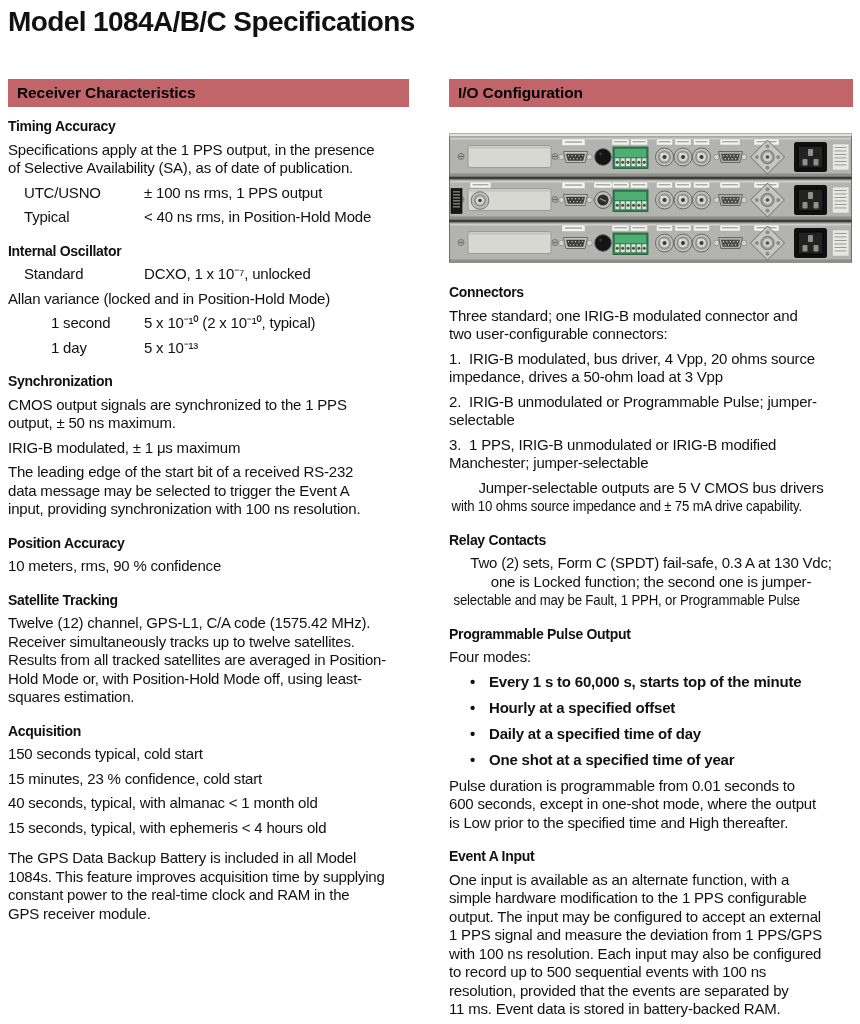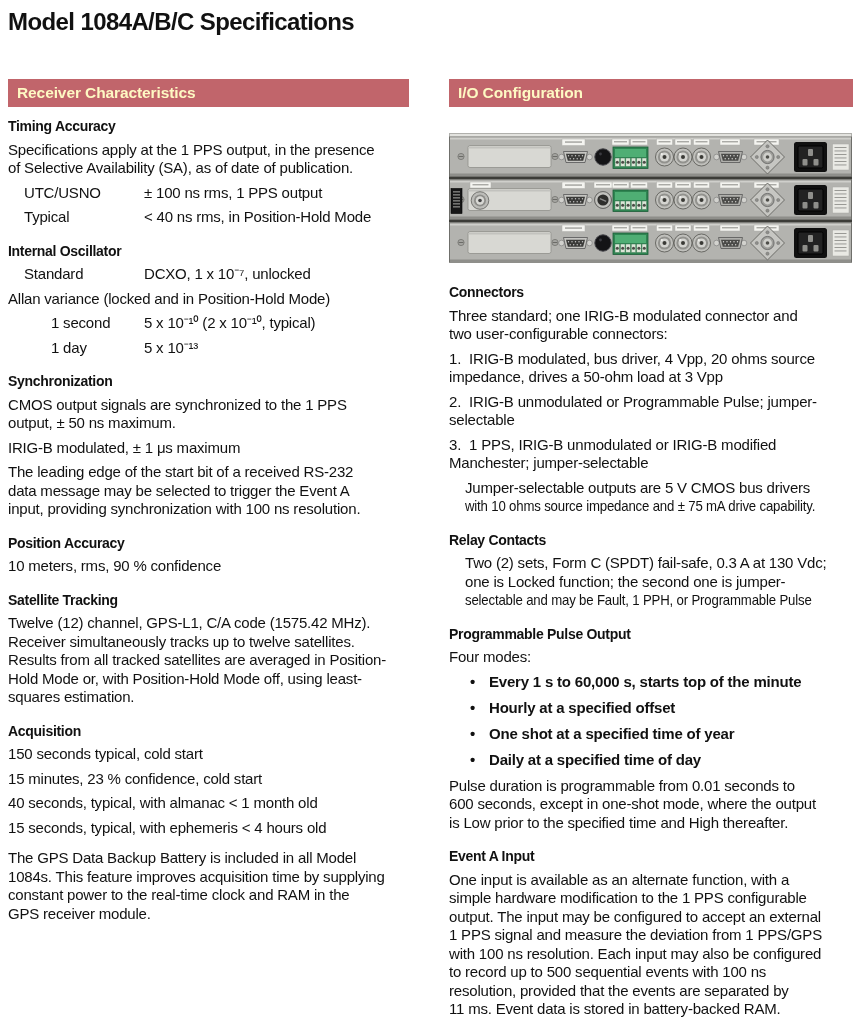--- a/index.html
+++ b/index.html
@@ -2,31 +2,31 @@
 <html><head>
 <meta charset="utf-8">
 <style>
   html,body{margin:0;padding:0;background:#fff;}
   body{
     width:860px;height:1024px;overflow:hidden;
     font-family:"Liberation Sans",sans-serif;
     font-size:15px;line-height:18.5px;letter-spacing:-0.2px;color:#111;
   }
   .page{padding:8px 7px 0 8px;}
-  h1{font-size:24px;line-height:28px;margin:0;letter-spacing:-0.6px;font-weight:bold;}
+  h1{font-size:28px;line-height:28px;margin:0;letter-spacing:-0.6px;font-weight:bold;}
   .columns{display:flex;margin-top:43px;}
   .col-left{width:401px;margin-right:40px;flex:none;}
   .col-right{width:404px;flex:none;}
-  .bar{background:#c1656b;height:28px;line-height:28px;color:#fef9c3;
+  .bar{background:#c1656b;height:28px;line-height:28px;color:#000000;
        font-weight:bold;font-size:15.5px;padding-left:9px;letter-spacing:-0.1px;}
   h3{font-size:14px;line-height:18.5px;font-weight:bold;margin:15px 0 5px;letter-spacing:-0.3px;}
   h3.first{margin-top:10px;}
   h3.after-photo{margin-top:20px;}
   .sp{margin:0 0 6px;white-space:pre;}
-  .para{margin:0 16px 6px;}
+  .para{margin:0 0 6px;text-align:center;}
   .pline{white-space:pre;}
   .condensed{transform:scaleX(.88);transform-origin:0 50%;}
   .kv{display:flex;margin:0 16px 6px;white-space:pre;}
   .kv .k{width:120px;flex:none;}
   .kv.ind .k{padding-left:27px;box-sizing:border-box;}
   .bullets{margin:2px 0 6px;}
   .bullet{padding-left:40px;position:relative;margin-bottom:7.5px;white-space:pre;font-weight:bold;}
   .bullet::before{content:"\2022";position:absolute;left:21px;}
   .mt12{margin-top:12px;}
   .photo{display:block;margin:26px 0 0 0;}
@@ -290,22 +290,22 @@
         <div class="pline">Two (2) sets, Form C (SPDT) fail-safe, 0.3 A at 130 Vdc;</div>
         <div class="pline">one is Locked function; the second one is jumper-</div>
         <div class="pline condensed">selectable and may be Fault, 1 PPH, or Programmable Pulse</div>
       </div>
 
       <h3>Programmable Pulse Output</h3>
       <p class="sp">Four modes:</p>
       <div class="bullets">
         <div class="bullet">Every 1 s to 60,000 s, starts top of the minute</div>
         <div class="bullet">Hourly at a specified offset</div>
+        <div class="bullet">Daily at a specified time of day</div>
         <div class="bullet">One shot at a specified time of year</div>
-        <div class="bullet">Daily at a specified time of day</div>
       </div>
       <p class="sp">Pulse duration is programmable from 0.01 seconds to
 600 seconds, except in one-shot mode, where the output
 is Low prior to the specified time and High thereafter.</p>
 
       <h3>Event A Input</h3>
       <p class="sp">One input is available as an alternate function, with a
 simple hardware modification to the 1 PPS configurable
 output. The input may be configured to accept an external
 1 PPS signal and measure the deviation from 1 PPS/GPS

